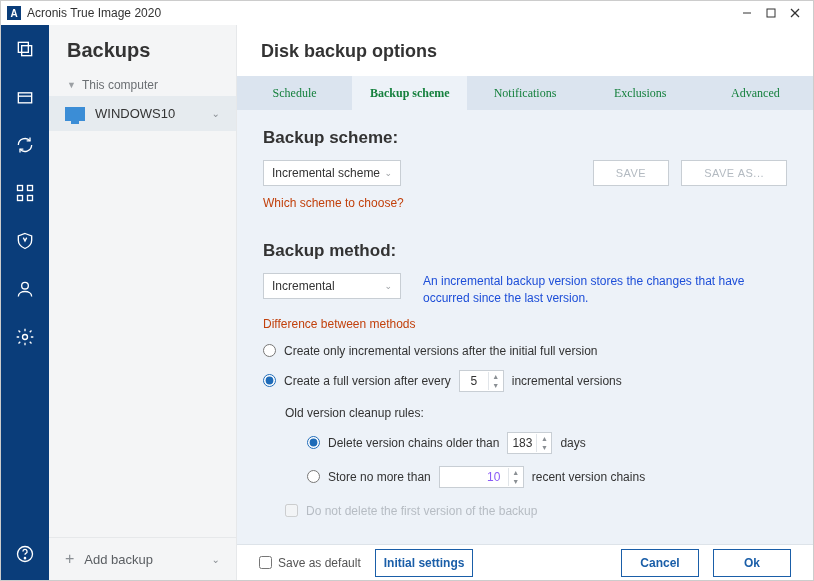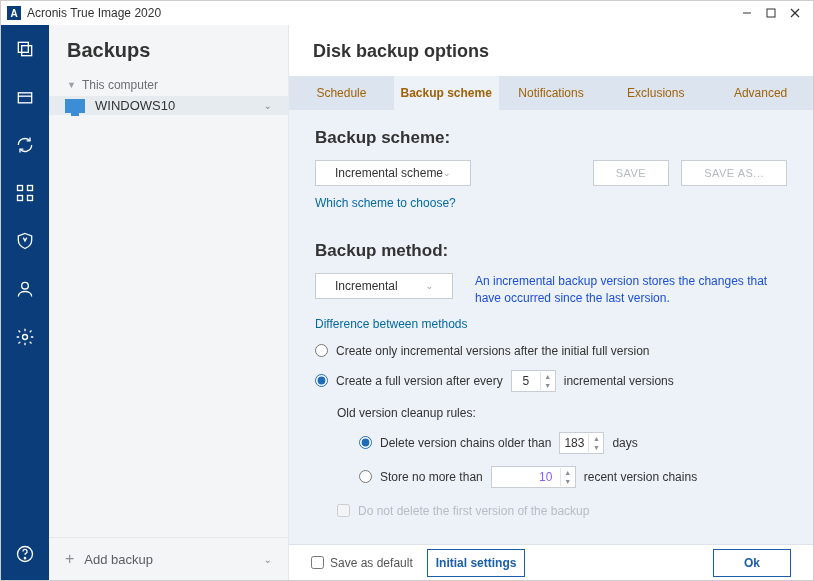--- a/index.html
+++ b/index.html
@@ -6,43 +6,43 @@
   html, body { width: 814px; height: 581px; overflow: hidden; background: #fff; }
   .window { width: 814px; height: 581px; display: flex; flex-direction: column; border: 1px solid #ccc; }
   .titlebar { height: 24px; display: flex; align-items: center; padding: 0 6px; font-size: 12px; color: #333; background: #fff; }
   .titlebar .logo { width: 14px; height: 14px; background: #0a3d7a; color: #fff; display: flex; align-items: center; justify-content: center; font-size: 10px; font-weight: bold; margin-right: 6px; }
   .titlebar .spacer { flex: 1; }
   .titlebar .winbtn { width: 24px; height: 20px; display: flex; align-items: center; justify-content: center; font-size: 12px; color: #333; cursor: pointer; }
   .body { flex: 1; display: flex; min-height: 0; }
   .iconrail { width: 48px; background: #0a3d7a; display: flex; flex-direction: column; align-items: center; padding-top: 12px; gap: 24px; }
   .iconrail .rail-icon { width: 24px; height: 24px; color: #fff; display: flex; align-items: center; justify-content: center; cursor: pointer; }
   .iconrail .rail-spacer { flex: 1; }
-  .sidepanel { width: 240px; background: #f4f5f6; display: flex; flex-direction: column; border-right: 1px solid #e6e8ea; }
+  .sidepanel { width: 188px; background: #f4f5f6; display: flex; flex-direction: column; border-right: 1px solid #e6e8ea; }
   .sidepanel h2 { font-size: 20px; font-weight: 600; color: #333; padding: 14px 18px 12px; }
   .tree-group { font-size: 12px; color: #6b6f73; padding: 4px 18px; display: flex; align-items: center; gap: 6px; cursor: pointer; }
   .tree-group .tri { font-size: 9px; color: #9ca0a4; }
-  .tree-item { display: flex; align-items: center; gap: 10px; padding: 2px 16px; background: #e6ebef; font-size: 13px; color: #333; cursor: pointer; }
+  .tree-item { display: flex; align-items: center; gap: 10px; padding: 10px 16px; background: #e6ebef; font-size: 13px; color: #333; cursor: pointer; }
   .tree-item .mon { width: 20px; height: 14px; background: #3b8dd6; position: relative; }
   .tree-item .mon::after { content: ""; position: absolute; left: 6px; bottom: -3px; width: 8px; height: 3px; background: #3b8dd6; }
   .tree-item .chev { margin-left: auto; font-size: 10px; color: #8a8f94; }
   .sidepanel .side-fill { flex: 1; }
   .addbackup { display: flex; align-items: center; gap: 10px; padding: 12px 16px; font-size: 13px; color: #5a5e62; border-top: 1px solid #e6e8ea; cursor: pointer; }
   .addbackup .chev { margin-left: auto; font-size: 10px; color: #8a8f94; }
   .main { flex: 1; display: flex; flex-direction: column; min-width: 0; }
   .main-title { font-size: 18px; font-weight: 600; color: #333; padding: 16px 24px 14px; }
   .tabs { display: flex; background: #dbe4ef; height: 34px; }
-  .tab { flex: 1; display: flex; align-items: center; justify-content: center; font-size: 12px; color: #a16207; cursor: pointer; }
+  .tab { flex: 1; display: flex; align-items: center; justify-content: center; font-size: 12px; color: #15803d; cursor: pointer; font-family: Liberation Serif, serif; }
   .tab.active { background: #edf2f8; font-weight: 600; }
   .content { flex: 1; overflow: hidden; padding: 18px 26px 0; background: #edf2f8; position: relative; }
   .section-h { font-size: 17px; font-weight: 600; color: #333; margin-bottom: 12px; }
   .row { display: flex; align-items: center; gap: 12px; }
-  .select { display: inline-flex; align-items: center; justify-content: space-between; border: 1px solid #c8ced4; background: #fff; font-size: 12px; color: #333; padding: 5px 19px; min-width: 138px; cursor: pointer; }
+  .select { display: inline-flex; align-items: center; justify-content: space-between; border: 1px solid #c8ced4; background: #fff; font-size: 12px; color: #333; padding: 5px 8px; min-width: 138px; cursor: pointer; }
   .select .car { font-size: 9px; color: #9ca0a4; }
   .ghost-btn { border: 1px solid #c8ced4; background: #fff; color: #b3bac1; font-size: 11px; padding: 6px 22px; cursor: default; letter-spacing: 0.5px; }
-  .link { color: #0369a1; font-size: 12px; margin-top: 10px; cursor: pointer; display: inline-block; }
+  .link { color: #c2410c; font-size: 12px; margin-top: 10px; cursor: pointer; display: inline-block; }
   .method-row { display: flex; gap: 22px; align-items: flex-start; }
   .desc { font-size: 12px; color: #1d4ed8; line-height: 1.4; max-width: 340px; }
   .opt { display: flex; align-items: center; gap: 8px; font-size: 12px; color: #333; margin-top: 12px; }
   .opt.muted { color: #b6bcc3; }
   input[type=radio] { width: 13px; height: 13px; accent-color: #1e6bb8; cursor: pointer; }
   input[type=checkbox] { width: 13px; height: 13px; accent-color: #1e6bb8; cursor: pointer; }
   .numwrap { display: inline-flex; align-items: center; border: 1px solid #c8ced4; background: #fff; }
   .numwrap.dis { color: #b6bcc3; }
   .numwrap .numval { width: 28px; text-align: center; font-size: 12px; padding: 3px 2px; }
   .spin { display: flex; flex-direction: column; border-left: 1px solid #e1e5e9; }
@@ -252,18 +252,19 @@
         <div class="fadeout"></div>
       </div>
 
       <div class="footer">
         <label class="chk">
           <input type="checkbox" style="">
           <span>Save as default</span>
         </label>
         <button class="btn">Initial settings</button>
         <div class="spacer"></div>
+        <button class="btn primary">Cancel</button>
         <button class="btn primary">Ok</button>
       </div>
 
     </div>
   </div>
 </div>
 
 </body></html>

